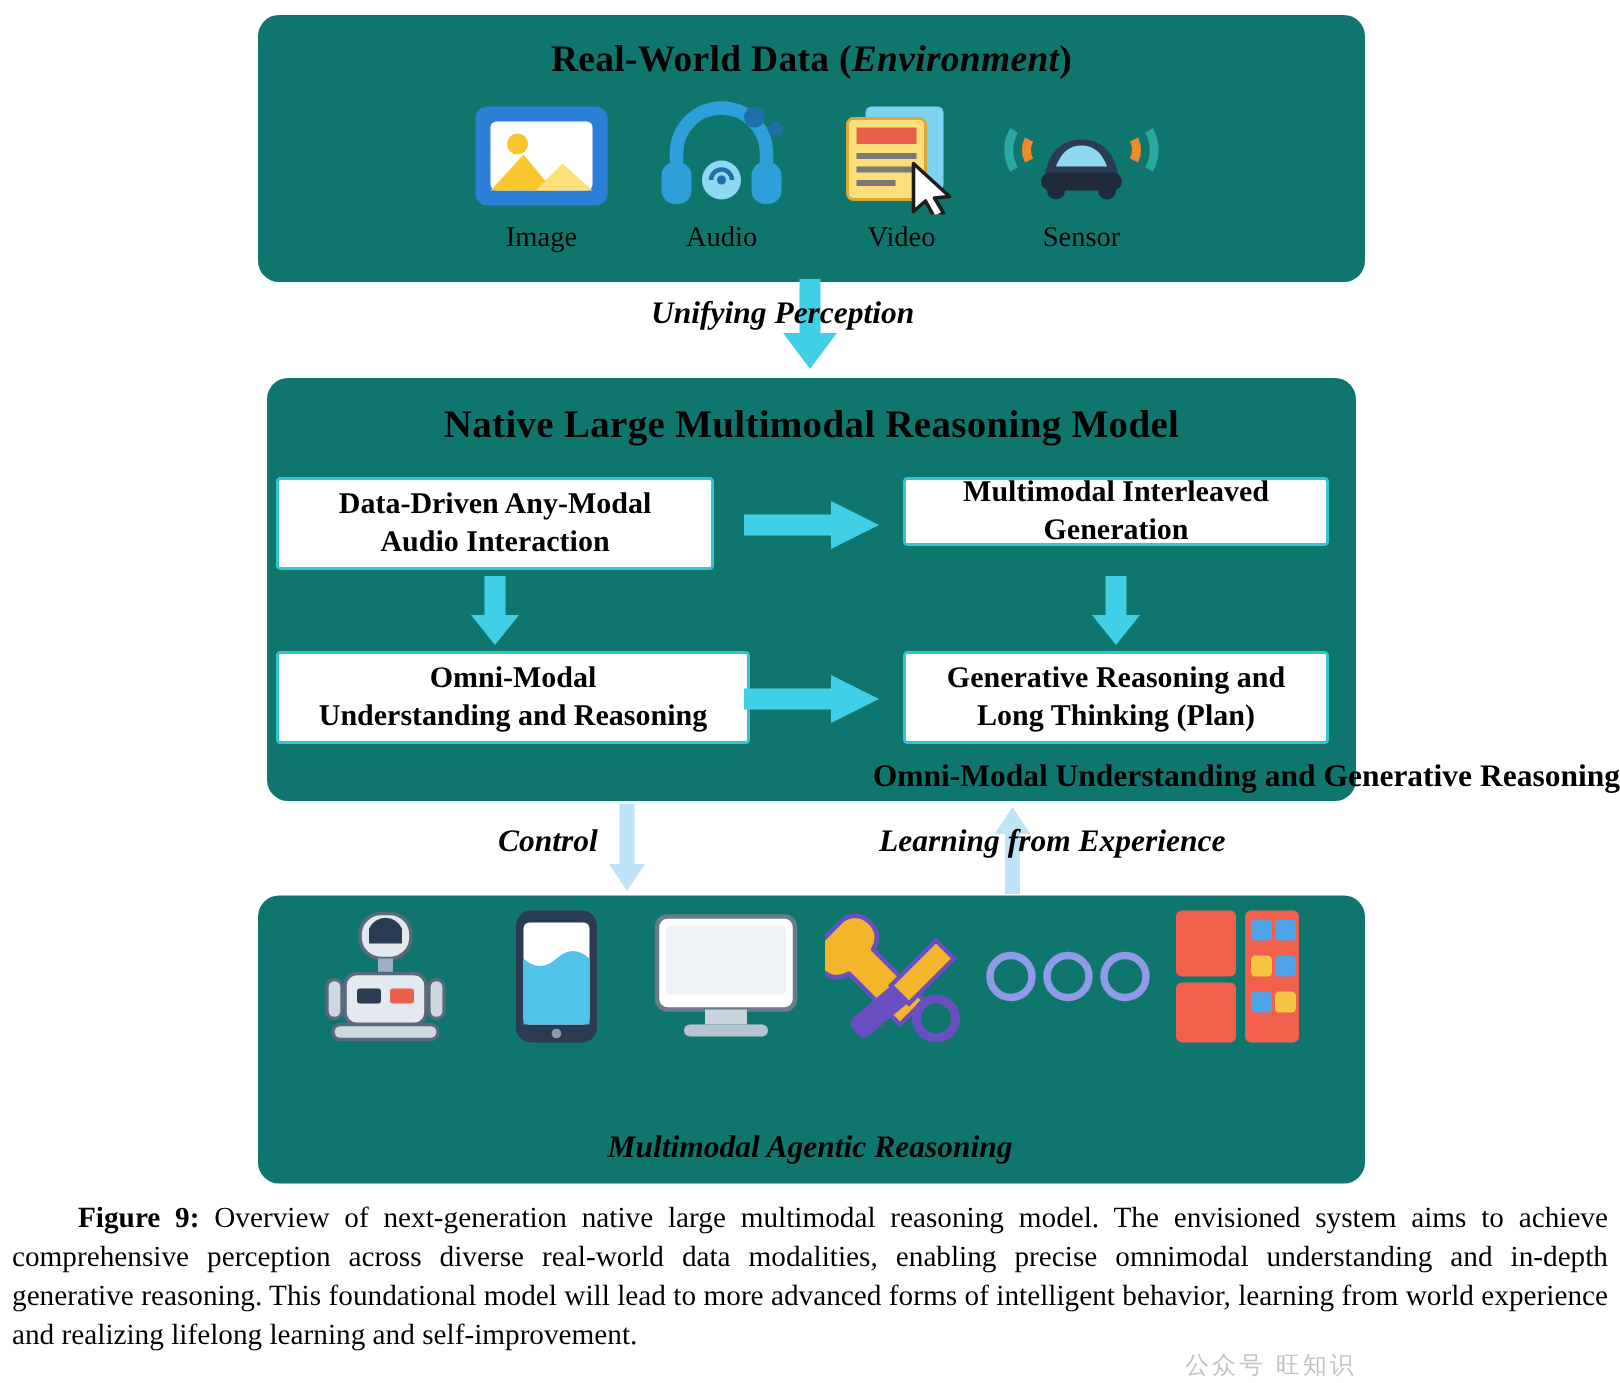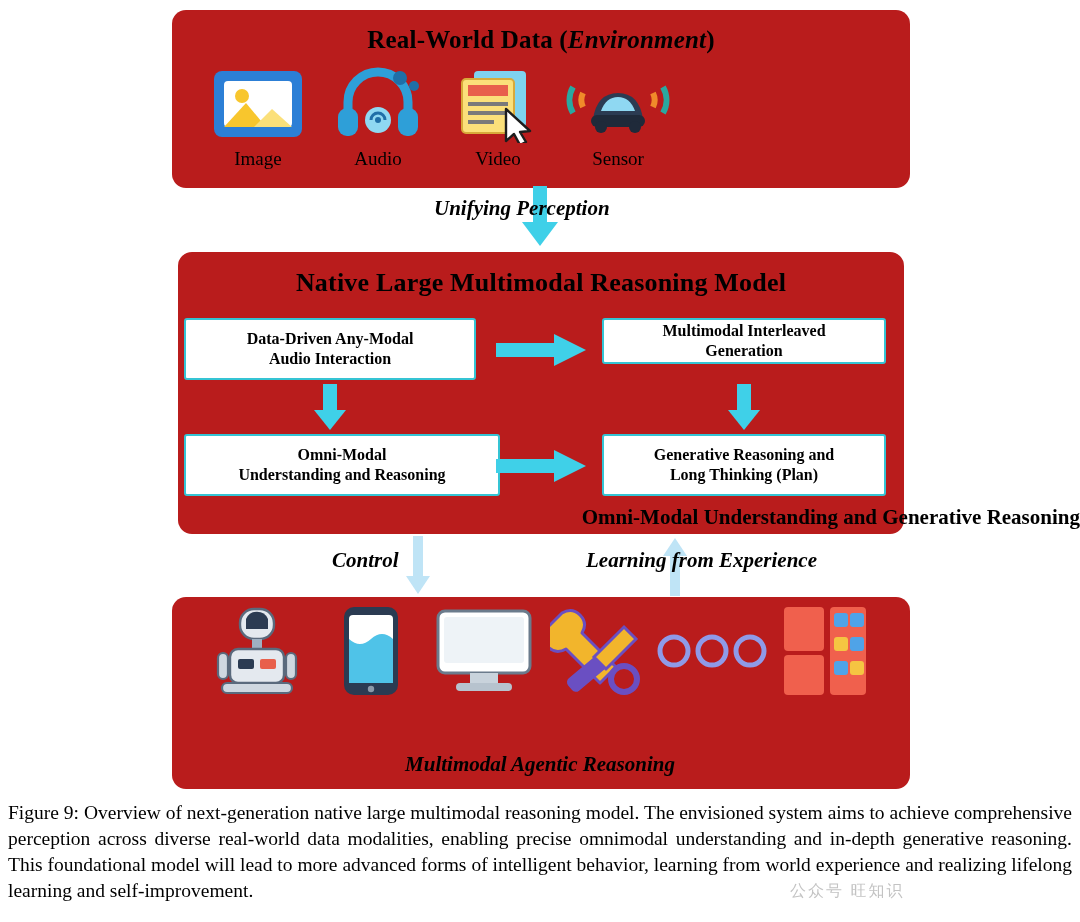--- a/index.html
+++ b/index.html
@@ -18,42 +18,42 @@
 
   .figure {
     position: relative;
     width: 1080px;
     height: 800px;
   }
 
   
   .panel {
     position: absolute;
-    background: #b91c1c;
+    background: #0f766e;
     border-radius: 14px;
   }
   #panel-top    { left: 172px; top: 10px;  width: 738px; height: 178px; }
   #panel-middle { left: 178px; top: 252px; width: 726px; height: 282px; }
   #panel-bottom { left: 172px; top: 597px; width: 738px; height: 192px; }
 
   .panel-title {
     text-align: center;
     font-weight: bold;
     font-size: 25px;
     letter-spacing: .2px;
   }
   #panel-top .panel-title    { margin-top: 16px; }
   #panel-middle .panel-title { margin-top: 16px; font-size: 26px; }
   #panel-bottom .panel-title { margin-top: 12px; font-size: 25px; }
   .panel-title .ital { font-style: italic; }
 
   
   .modality-row {
     display: flex;
-    justify-content: flex-start;
+    justify-content: center;
     align-items: flex-end;
     margin-top: 12px;
     padding: 0 26px;
   }
   .modality {
     width: 120px;
     text-align: center;
   }
   .modality .glyph {
     height: 76px;
@@ -70,21 +70,21 @@
   .mbox {
     position: absolute;
     background: #ffffff;
     border: 2px solid #35c4d4;
     border-radius: 3px;
     display: flex;
     align-items: center;
     justify-content: center;
     text-align: center;
     font-weight: bold;
-    font-size: 16px;
+    font-size: 20px;
     line-height: 1.25;
     padding: 0 8px;
     box-sizing: border-box;
   }
   #mbox-tl { left: 184px; top: 318px; width: 292px; height: 62px; }
   #mbox-tr { left: 602px; top: 318px; width: 284px; height: 46px; }
   #mbox-bl { left: 184px; top: 434px; width: 316px; height: 62px; }
   #mbox-br { left: 602px; top: 434px; width: 284px; height: 62px; }
 
   .mid-caption {
@@ -135,26 +135,26 @@
   
   .caption {
     position: absolute;
     left: 8px;
     top: 800px;
     width: 1064px;
     font-size: 19.5px;
     line-height: 1.33;
     text-align: justify;
   }
-  .caption b { font-weight: normal; }
+  .caption b { font-weight: bold; margin-left: 44px; }
 
   .watermark {
     position: absolute;
     left: 790px;
-    top: 881px;
+    top: 900px;
     font-family: "Liberation Sans", sans-serif;
     font-size: 16px;
     color: #b9b9b9;
     letter-spacing: 2px;
     opacity: .85;
     white-space: nowrap;
   }
 </style>
 </head>
 <body>

